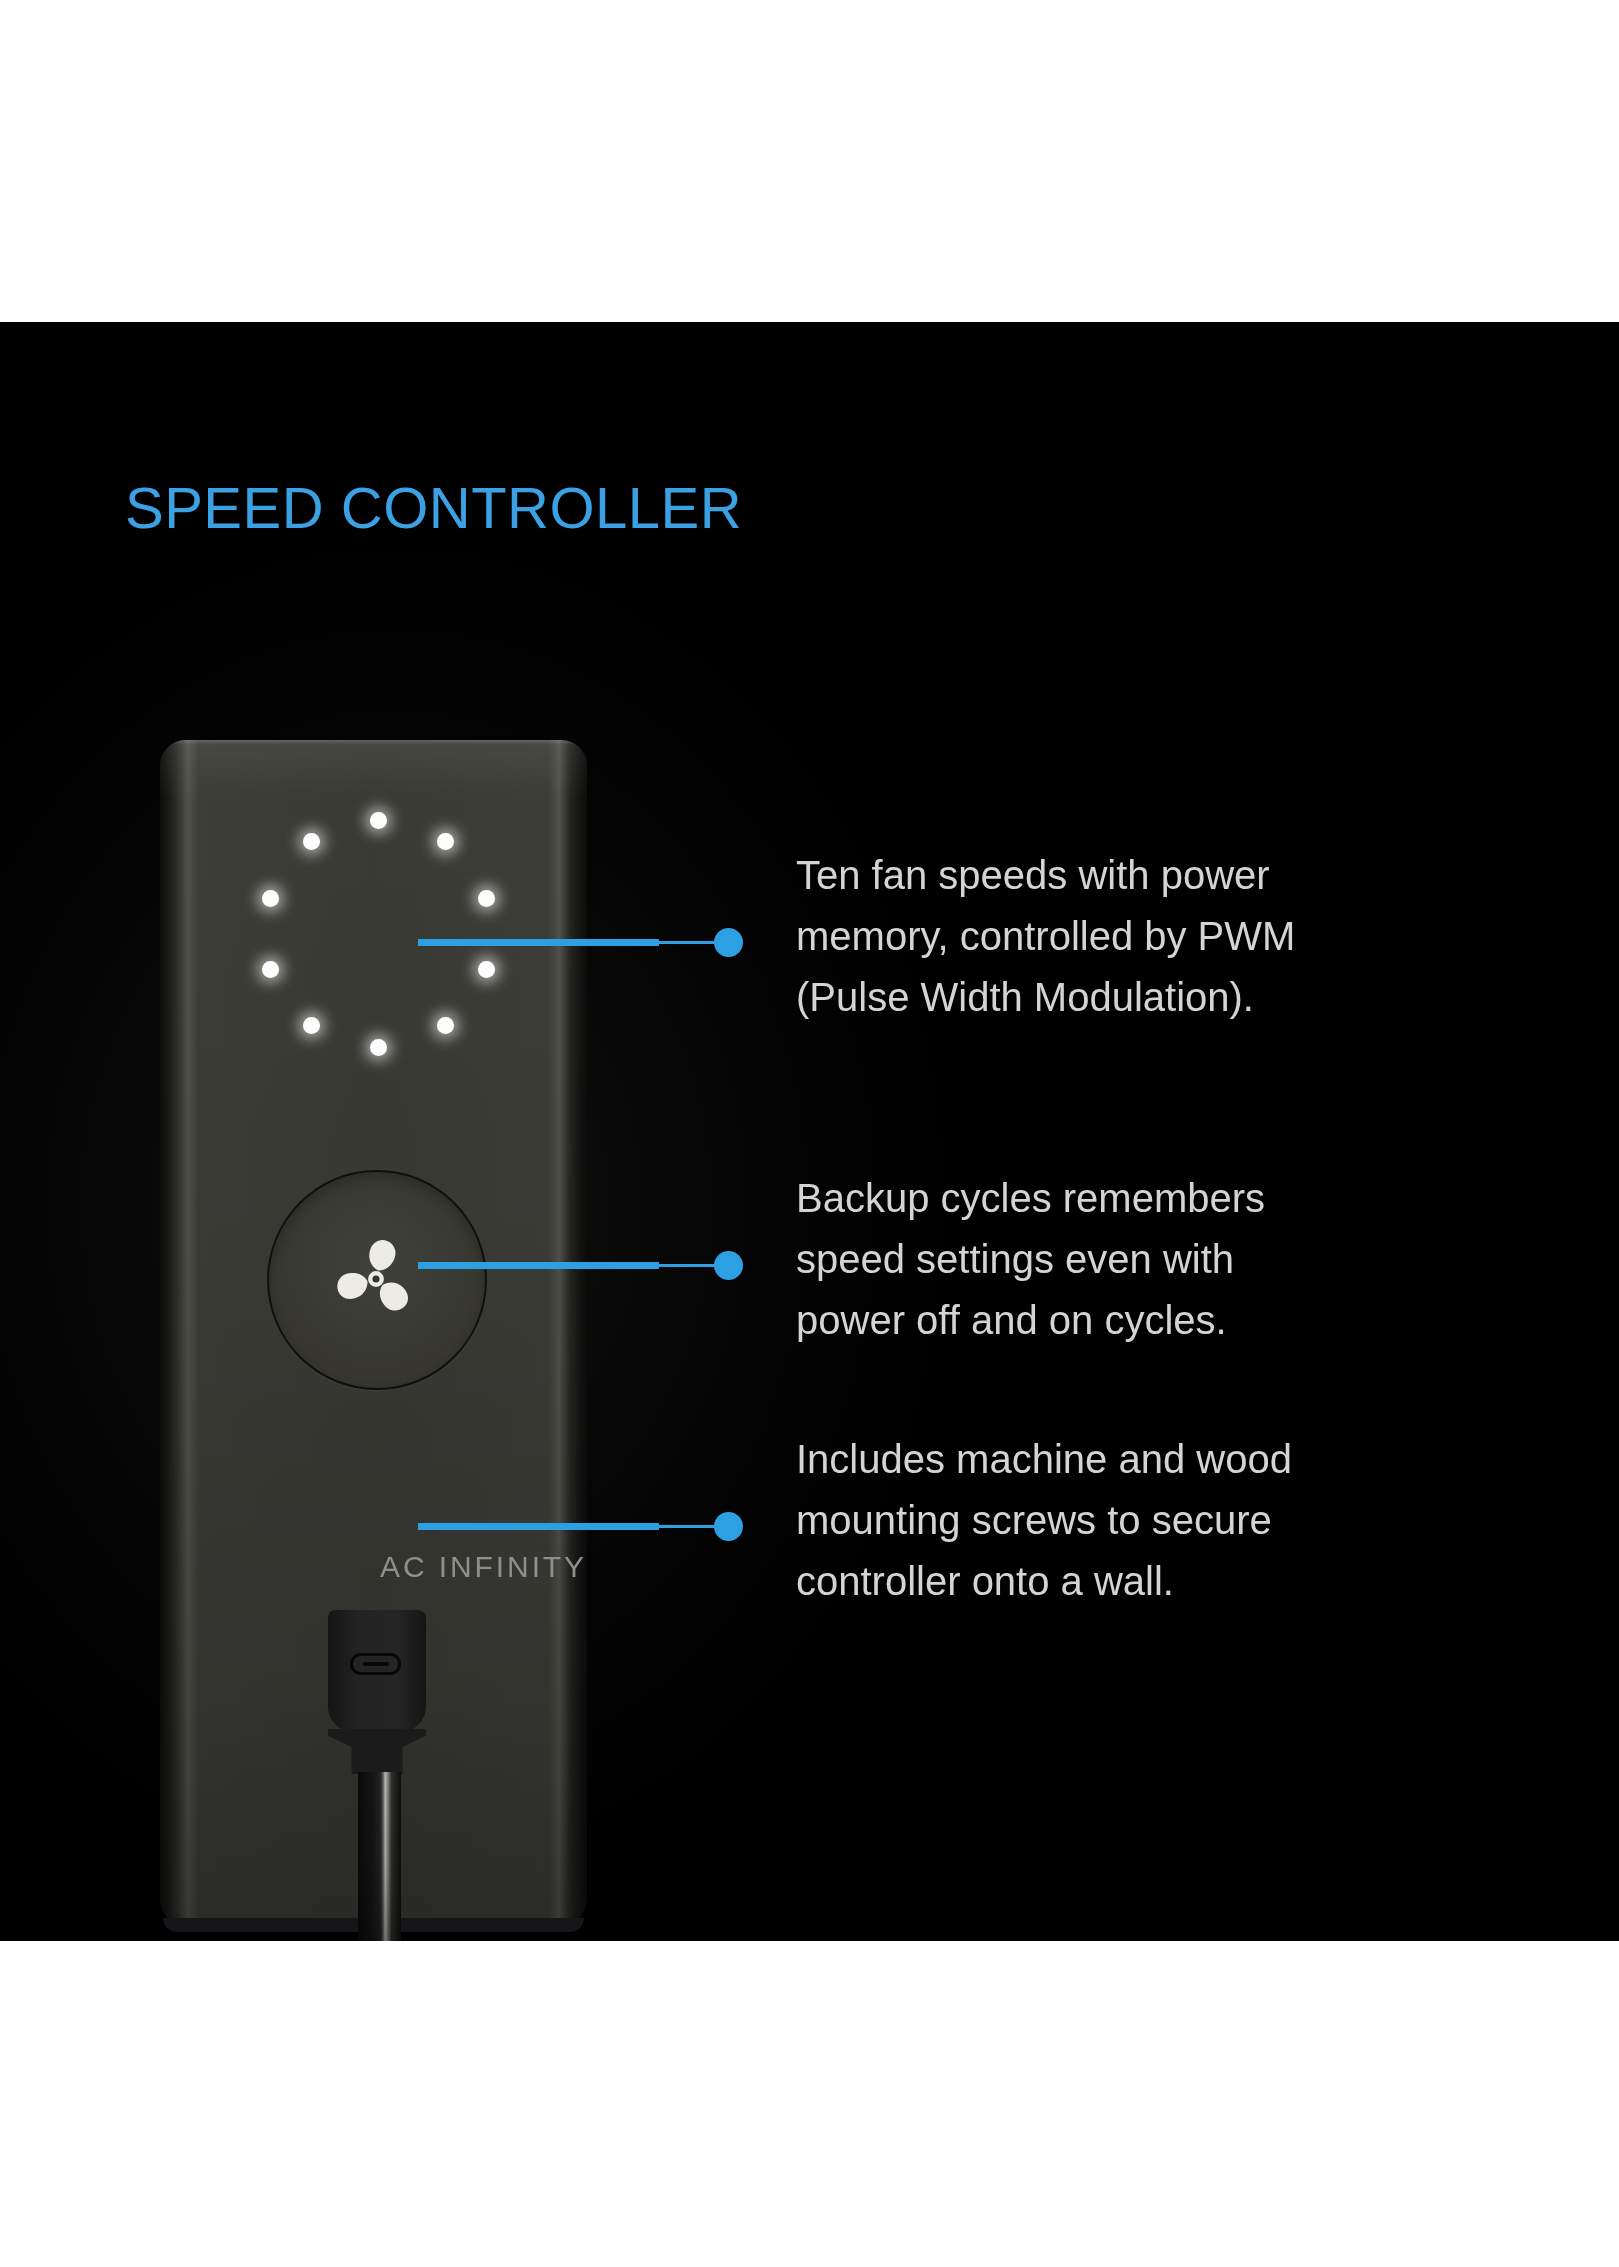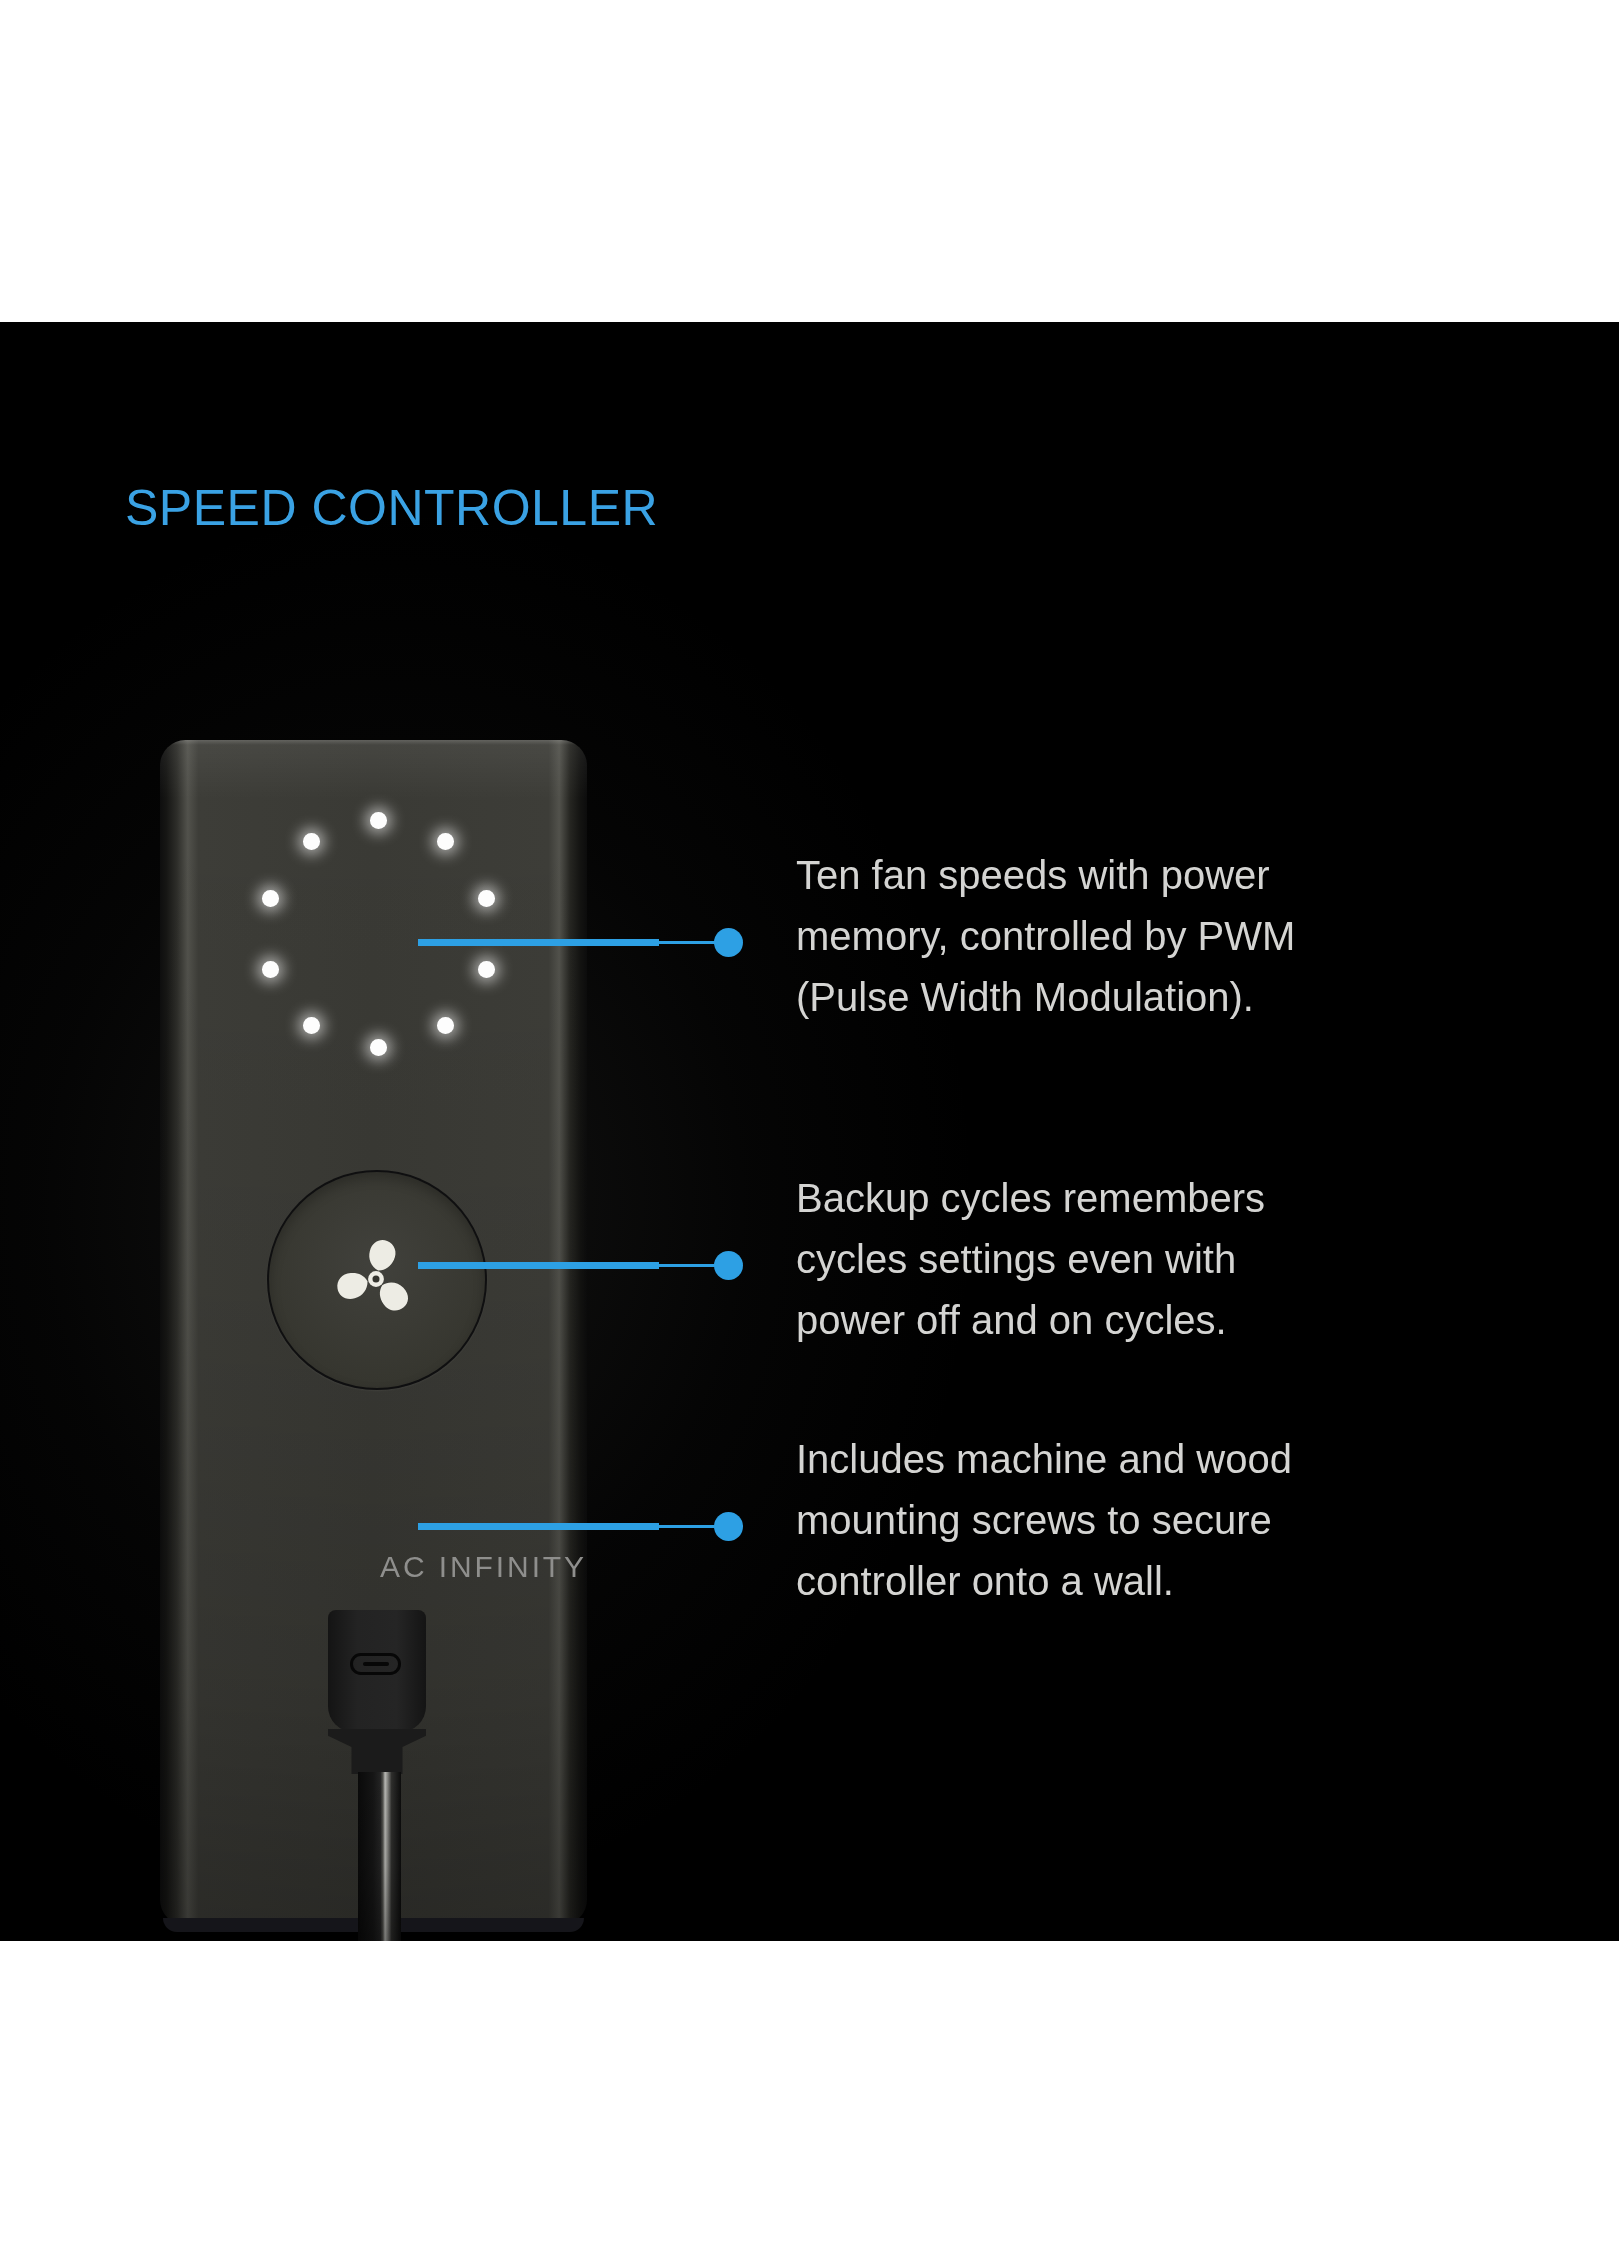--- a/index.html
+++ b/index.html
@@ -7,21 +7,21 @@
          font-family:"Liberation Sans", sans-serif;}
   .band{position:absolute;left:0;width:1619px;background:#ffffff;}
   .band.top{top:0;height:322px;}
   .band.bottom{top:1942px;height:325px;}
 
   .panel{position:absolute;left:0;top:322px;width:1619px;height:1619px;background:#000000;overflow:hidden;}
 
   .glow{position:absolute;left:-216px;top:147px;width:1225px;height:1470px;border-radius:50%;
         background:radial-gradient(closest-side, rgba(145,145,140,0.13), rgba(90,90,88,0.05) 58%, rgba(0,0,0,0) 95%);}
 
-  .title{position:absolute;left:125px;top:147px;font-size:50px;line-height:78px;font-weight:400;
+  .title{position:absolute;left:125px;top:147px;font-size:58px;line-height:78px;font-weight:400;
          letter-spacing:0.5px;color:#3aa2e4;white-space:nowrap;}
 
   
   .device{position:absolute;left:160px;top:418px;width:427px;height:1185px;border-radius:25.5px;
           background:
             linear-gradient(90deg,#0e0e0e 0%, #161614 1.5%, #2e2e2a 4%, #52524c 6.5%, #3d3d38 9%,
                             #3a3a35 50%, #3d3d38 91%, #52524c 93.5%, #262622 96%, #131311 98.5%, #0c0c0c 100%);}
   .device::after{content:"";position:absolute;inset:0;border-radius:inherit;
           background:linear-gradient(180deg, rgba(255,255,255,0.20) 0px, rgba(255,255,255,0.06) 4.9px,
                      rgba(255,255,255,0.00) 59px, rgba(0,0,0,0.05) 45%, rgba(0,0,0,0.16) 80%, rgba(0,0,0,0.30) 100%);}
@@ -121,21 +121,21 @@
       <span class="ln">Ten fan speeds with power</span>
       <span class="ln">memory, controlled by PWM</span>
       <span class="ln">(Pulse Width Modulation).</span>
     </div>
 
     <div class="c-line" style="left:418px;top:940px;width:241px;height:6.9px;"></div>
     <div class="c-line" style="left:659px;top:942px;width:59px;height:2.9px;"></div>
     <div class="c-dot" style="left:714px;top:929px;"></div>
     <div class="c-text" style="top:846px;">
       <span class="ln">Backup cycles remembers</span>
-      <span class="ln">cycles settings even with</span>
+      <span class="ln">speed settings even with</span>
       <span class="ln">power off and on cycles.</span>
     </div>
 
     <div class="c-line" style="left:418px;top:1201px;width:241px;height:6.9px;"></div>
     <div class="c-line" style="left:659px;top:1203px;width:59px;height:2.9px;"></div>
     <div class="c-dot" style="left:714px;top:1190px;"></div>
     <div class="c-text" style="top:1107px;">
       <span class="ln">Includes machine and wood</span>
       <span class="ln">mounting screws to secure</span>
       <span class="ln">controller onto a wall.</span>

